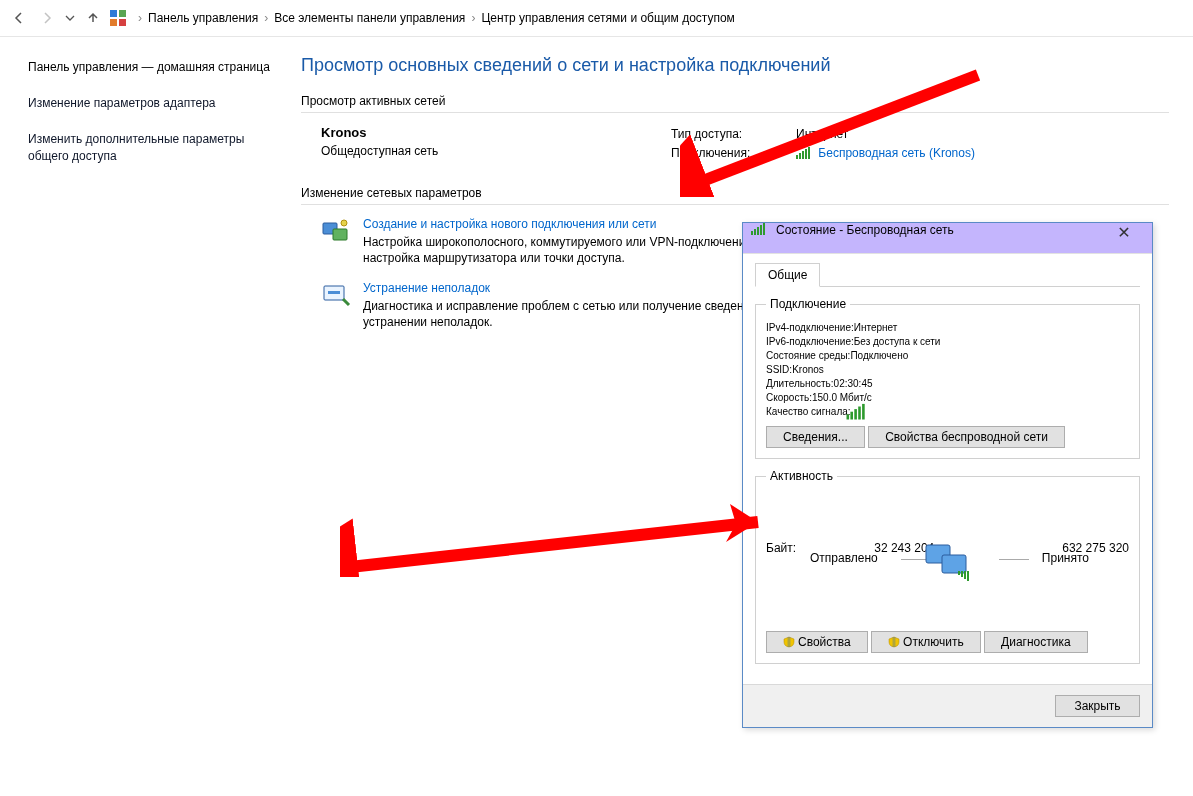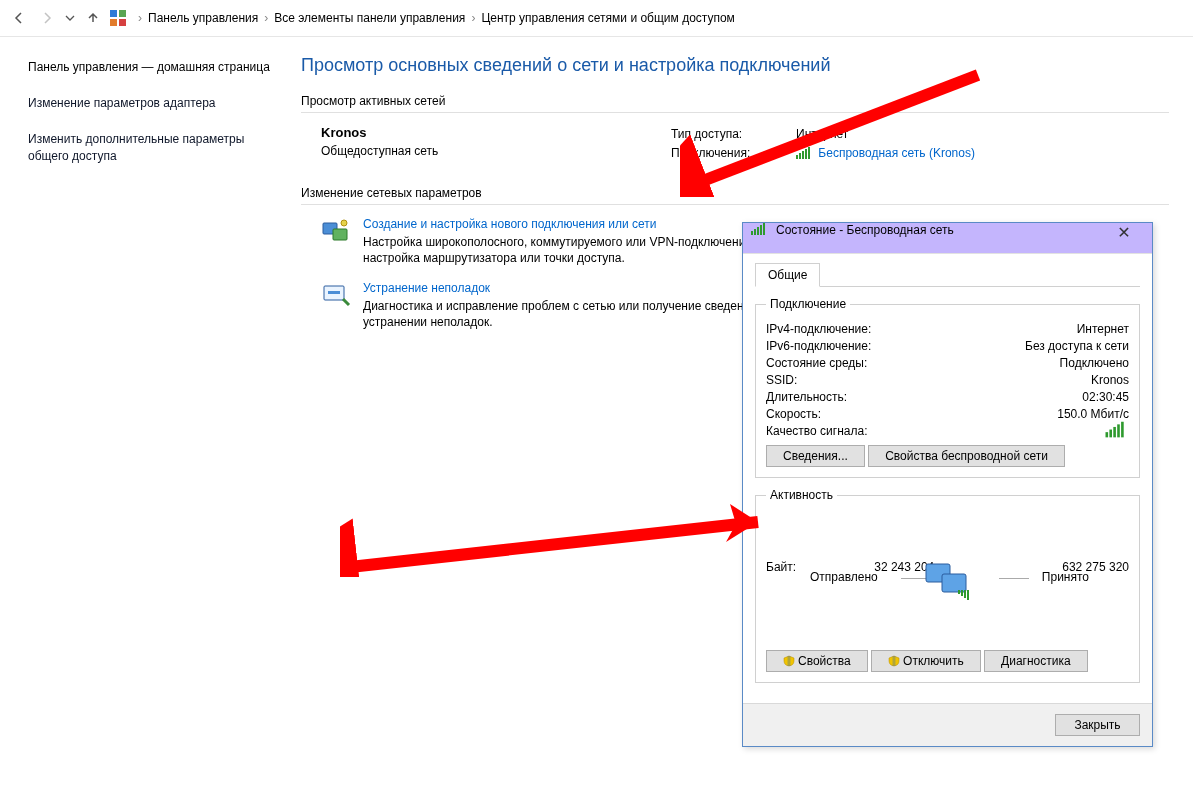--- a/index.html
+++ b/index.html
@@ -37,21 +37,21 @@
 
 .dialog{position:absolute;left:742px;top:185px;width:409px;border:1px solid #5a8ac6;background:#fff;box-shadow:2px 2px 6px rgba(0,0,0,.15);font-size:12px}
 .dlg-title{height:30px;display:flex;align-items:flex-start;padding:0 8px;background:#c4b5fd;border-bottom:1px solid #e2e2e2}
 .dlg-title .t{margin-left:6px;font-size:12px}
 .dlg-close{margin-left:auto;width:40px;text-align:center;font-size:16px;color:#333;cursor:pointer}
 .dlg-body{padding:8px 12px 10px 12px}
 .tabstrip{border-bottom:1px solid #d0d0d0;margin-bottom:10px}
 .tab{display:inline-block;padding:4px 12px;border:1px solid #d0d0d0;border-bottom:1px solid #fff;background:#fff;position:relative;top:1px;font-size:12px}
 fieldset{border:1px solid #d0d0d0;margin:0 0 10px 0;padding:8px 10px 10px 10px}
 legend{font-size:12px;padding:0 4px}
-.fs-row{display:flex;justify-content:space-between;margin:3px 0;font-size:12px}
+.fs-row{display:flex;justify-content:flex-start;margin:3px 0;font-size:10px}
 .btnrow{margin-top:6px}
 .winbtn{border:1px solid #adadad;background:#e1e1e1;padding:3px 16px;font-size:12px;cursor:pointer;min-width:70px}
 .activity{position:relative;height:72px}
 .act-lbl{position:absolute;top:10px;font-size:12px}
 .act-send{left:44px}.act-recv{right:40px}
 .act-ic{position:absolute;left:50%;top:0;transform:translateX(-50%)}
 .act-line{position:absolute;top:18px;height:1px;background:#aaa}
 .al1{left:135px;width:30px}.al2{right:100px;width:30px}
 .bytes{display:flex;margin-top:50px;font-size:12px}
 .bytes .lab{width:80px}

